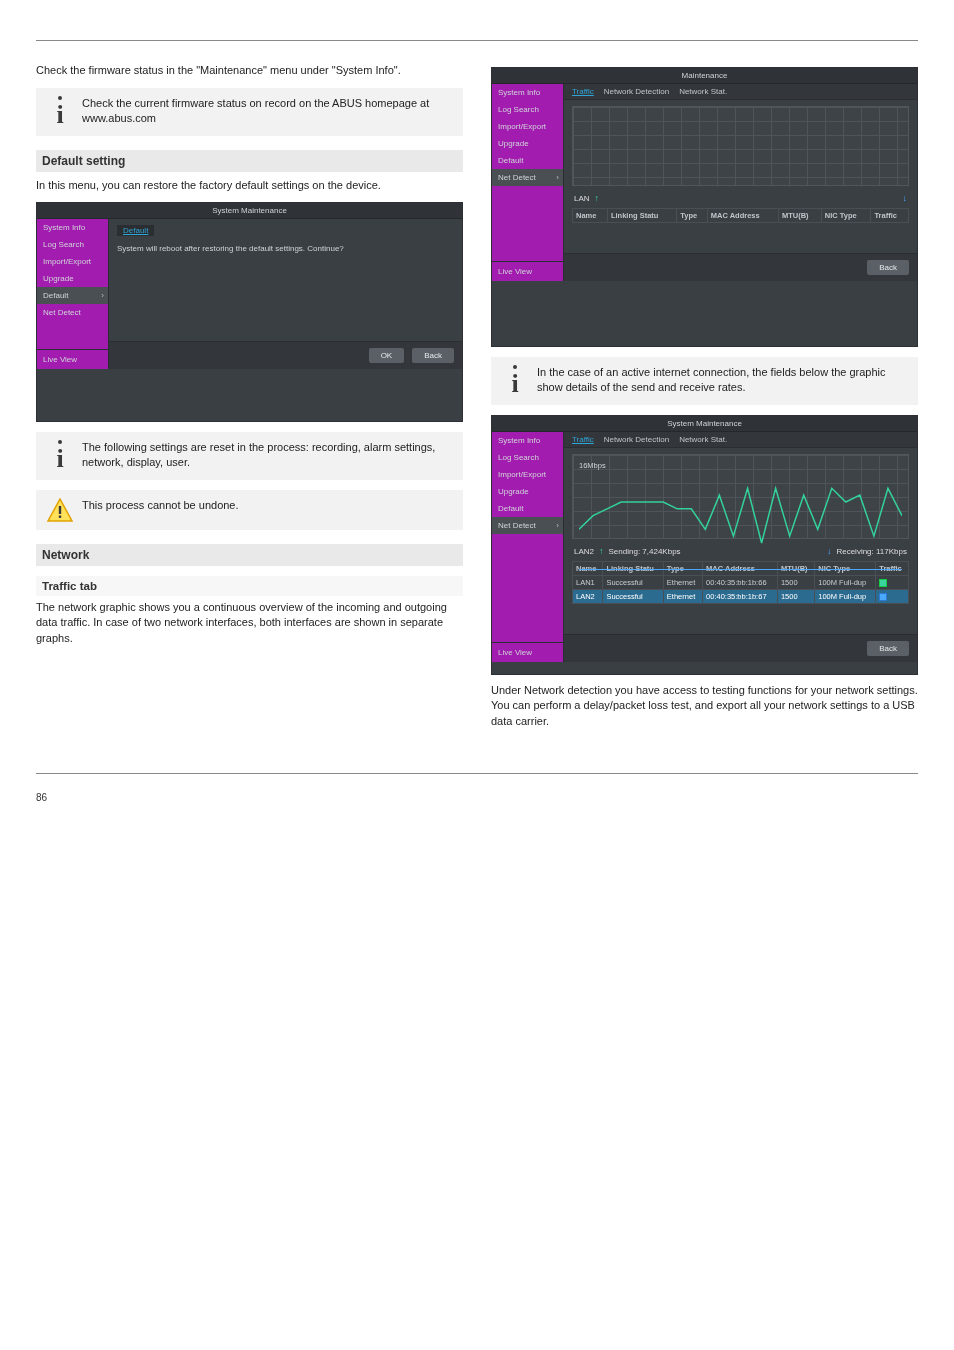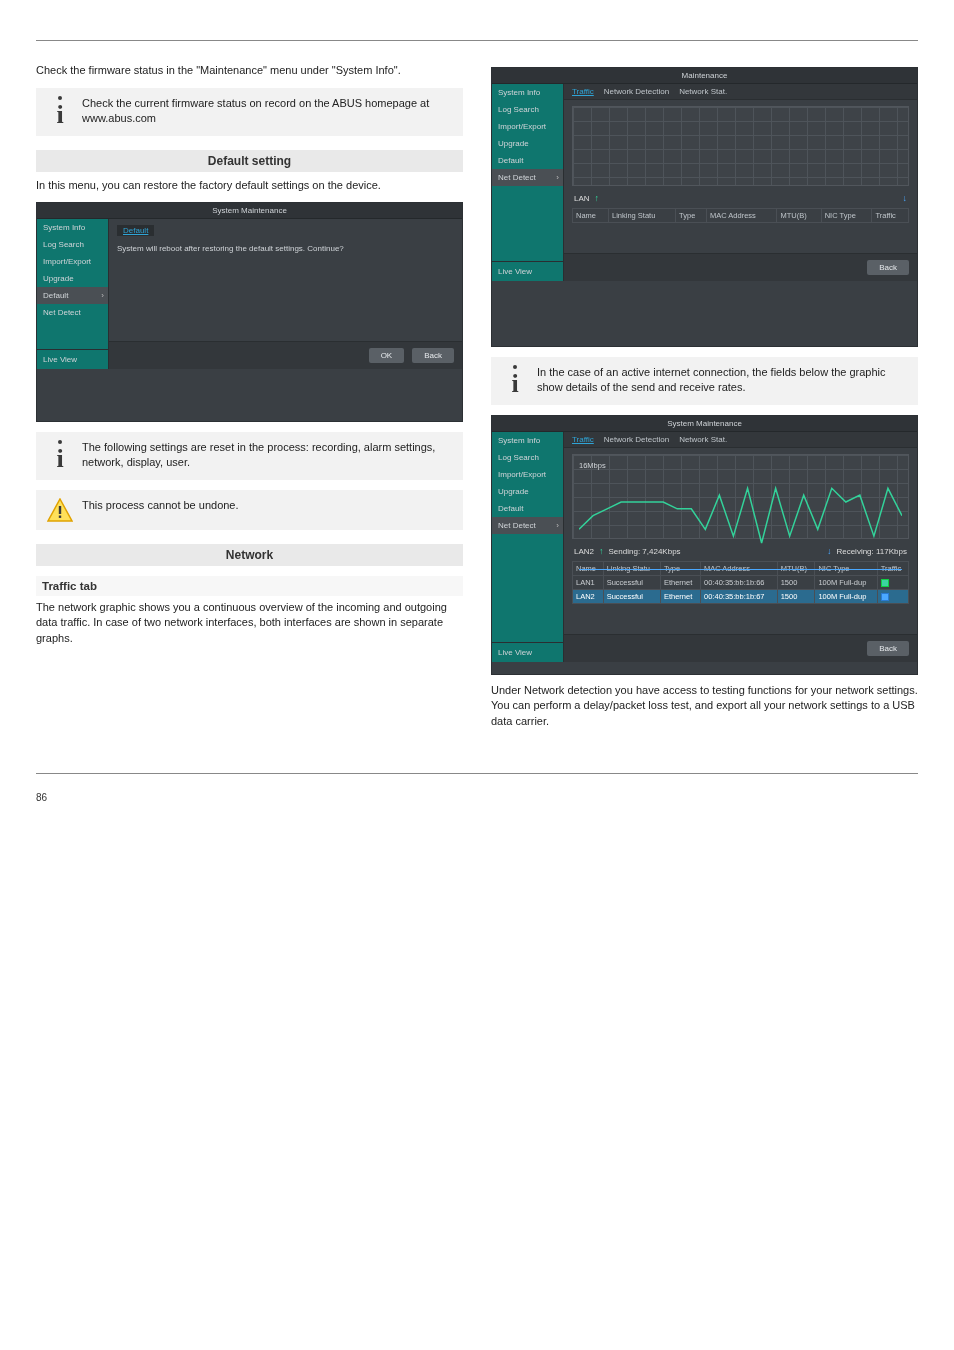--- a/index.html
+++ b/index.html
@@ -4,38 +4,38 @@
 <style>
   * { box-sizing: border-box; margin: 0; padding: 0; }
   html, body { font-family: Arial, Helvetica, sans-serif; font-size: 11px; color: #222; background: #fff; }
   .page { width: 954px; margin: 0 auto; padding: 30px 36px 60px 36px; position: relative; }
   hr.top, hr.bottom { border: none; border-top: 1px solid #888; margin: 6px 0 18px 0; }
   hr.bottom { margin-top: 40px; }
   .header-bar { height: 4px; }
   .footer { display: flex; justify-content: space-between; font-size: 10px; color: #333; margin-top: 6px; }
   .two-col { display: flex; gap: 28px; }
   .col { flex: 1; min-width: 0; }
-  .section-head { background: #e9e9e9; padding: 4px 6px; font-weight: bold; color: #333; font-size: 12px; margin: 14px 0 6px 0; text-align: center; }
+  .section-head { background: #e9e9e9; padding: 4px 6px; font-weight: bold; color: #333; font-size: 12px; margin: 14px 0 6px 0; }
   .sub-head { background: #f7f7f7; padding: 4px 6px; font-weight: bold; color: #333; font-size: 11.5px; margin: 10px 0 4px 0; }
   .plain { margin: 4px 0; line-height: 1.4; }
   .note-box { display: flex; align-items: flex-start; gap: 8px; background: #f2f2f2; padding: 8px 10px; margin: 10px 0; }
   .note-box .icon-col { flex: 0 0 28px; display: flex; align-items: flex-start; justify-content: center; }
   .note-box .text { flex: 1; line-height: 1.35; }
   .warn-box { display: flex; align-items: flex-start; gap: 8px; background: #f2f2f2; padding: 8px 10px; margin: 10px 0; }
   .warn-box .icon-col { flex: 0 0 28px; display: flex; align-items: flex-start; justify-content: center; }
   .warn-box .text { flex: 1; line-height: 1.35; }
   .info-icon { font-family: Georgia, 'Times New Roman', serif; font-weight: bold; font-size: 26px; color: #3a3a3a; line-height: 1; }
   .info-icon::before { content: ""; display: block; width: 4px; height: 4px; background: #3a3a3a; border-radius: 50%; margin: 0 auto 2px auto; }
   .warn-icon svg { width: 26px; height: 24px; display: block; }
 
   
   .sim { background: #3a3f44; color: #ddd; font-family: Arial, Helvetica, sans-serif; font-size: 8px; border: 1px solid #2c3034; margin: 8px 0; }
   .sim-title { text-align: center; background: #2f3337; color: #cfd3d7; padding: 3px 0; font-size: 8px; border-bottom: 1px solid #24282b; }
   .sim-body { display: flex; min-height: 150px; }
-  .sim-sidebar { width: 72px; background: #0f766e; border-right: 1px solid #2a2e31; display: flex; flex-direction: column; }
+  .sim-sidebar { width: 72px; background: #a21caf; border-right: 1px solid #2a2e31; display: flex; flex-direction: column; }
   .sim-sidebar .item { padding: 4px 6px; color: #d0d4d8; white-space: nowrap; overflow: hidden; text-overflow: ellipsis; }
   .sim-sidebar .item.active { background: #4a4f54; position: relative; }
   .sim-sidebar .item.active::after { content: "›"; position: absolute; right: 4px; color: #bbb; }
   .sim-sidebar .spacer { flex: 1; }
   .sim-sidebar .live { padding: 5px 6px; color: #cfd3d7; border-top: 1px solid #2a2e31; }
   .sim-main { flex: 1; display: flex; flex-direction: column; }
   .sim-tabs { display: flex; gap: 10px; padding: 3px 8px; border-bottom: 1px solid #2a2e31; background: #33373b; }
   .sim-tabs .tab { color: #bfc5ca; }
   .sim-tabs .tab.sel { color: #2fa4d6; text-decoration: underline; }
   .sim-content { flex: 1; padding: 6px 8px; position: relative; }
@@ -47,21 +47,21 @@
       #3e4348;
     border: 1px solid #51565c; position: relative;
   }
   .sim-legend { display: flex; justify-content: space-between; padding: 3px 2px 5px 2px; font-size: 8px; }
   .legend-left { display:flex; align-items:center; gap:5px; }
   .legend-right { display:flex; align-items:center; gap:5px; }
   .arrow-up { color: #33d29a; font-size: 9px; }
   .arrow-dn { color: #4aa8ff; font-size: 9px; }
   .sim-table { width: 100%; border-collapse: collapse; font-size: 7.5px; }
   .sim-table th, .sim-table td { border: 1px solid #4a4f55; padding: 2px 3px; color: #c9cdd1; text-align: left; white-space: nowrap; }
-  .sim-table th { background: #3a3f44; color: #bfc5ca; font-weight: normal; }
+  .sim-table th { background: #3a3f44; color: #bfc5ca; font-weight: bold; }
   .sim-table tr.sel td { background: #2b6b8f; color: #fff; }
   .sim-footer { display: flex; justify-content: flex-end; gap: 8px; padding: 6px 8px; border-top: 1px solid #2a2e31; background: #33373b; margin-top: 24px; }
   .sim-btn { background: #5a6066; color: #e5e8eb; padding: 3px 12px; border-radius: 2px; font-size: 8px; }
   .traffic-icon { display:inline-block; width:8px; height:8px; background:#3bd2a0; border:1px solid #1c4; margin-right:2px; vertical-align:middle; }
   .traffic-icon.blue { background:#4aa8ff; border-color:#2a7bd1; }
   .sim-chart-line { position:absolute; inset:6px; pointer-events:none; }
   .sim-yaxis { position:absolute; left:6px; top:6px; font-size:7.5px; color:#cfd3d7; }
   .sim-default-banner { background:#2a2e31; display:inline-block; padding:1px 6px; color:#2fa4d6; text-decoration:underline; margin-bottom:8px; }
   .sim-msg { color:#cfd3d7; font-size:8px; }
   .col .sim { width: 100%; }

